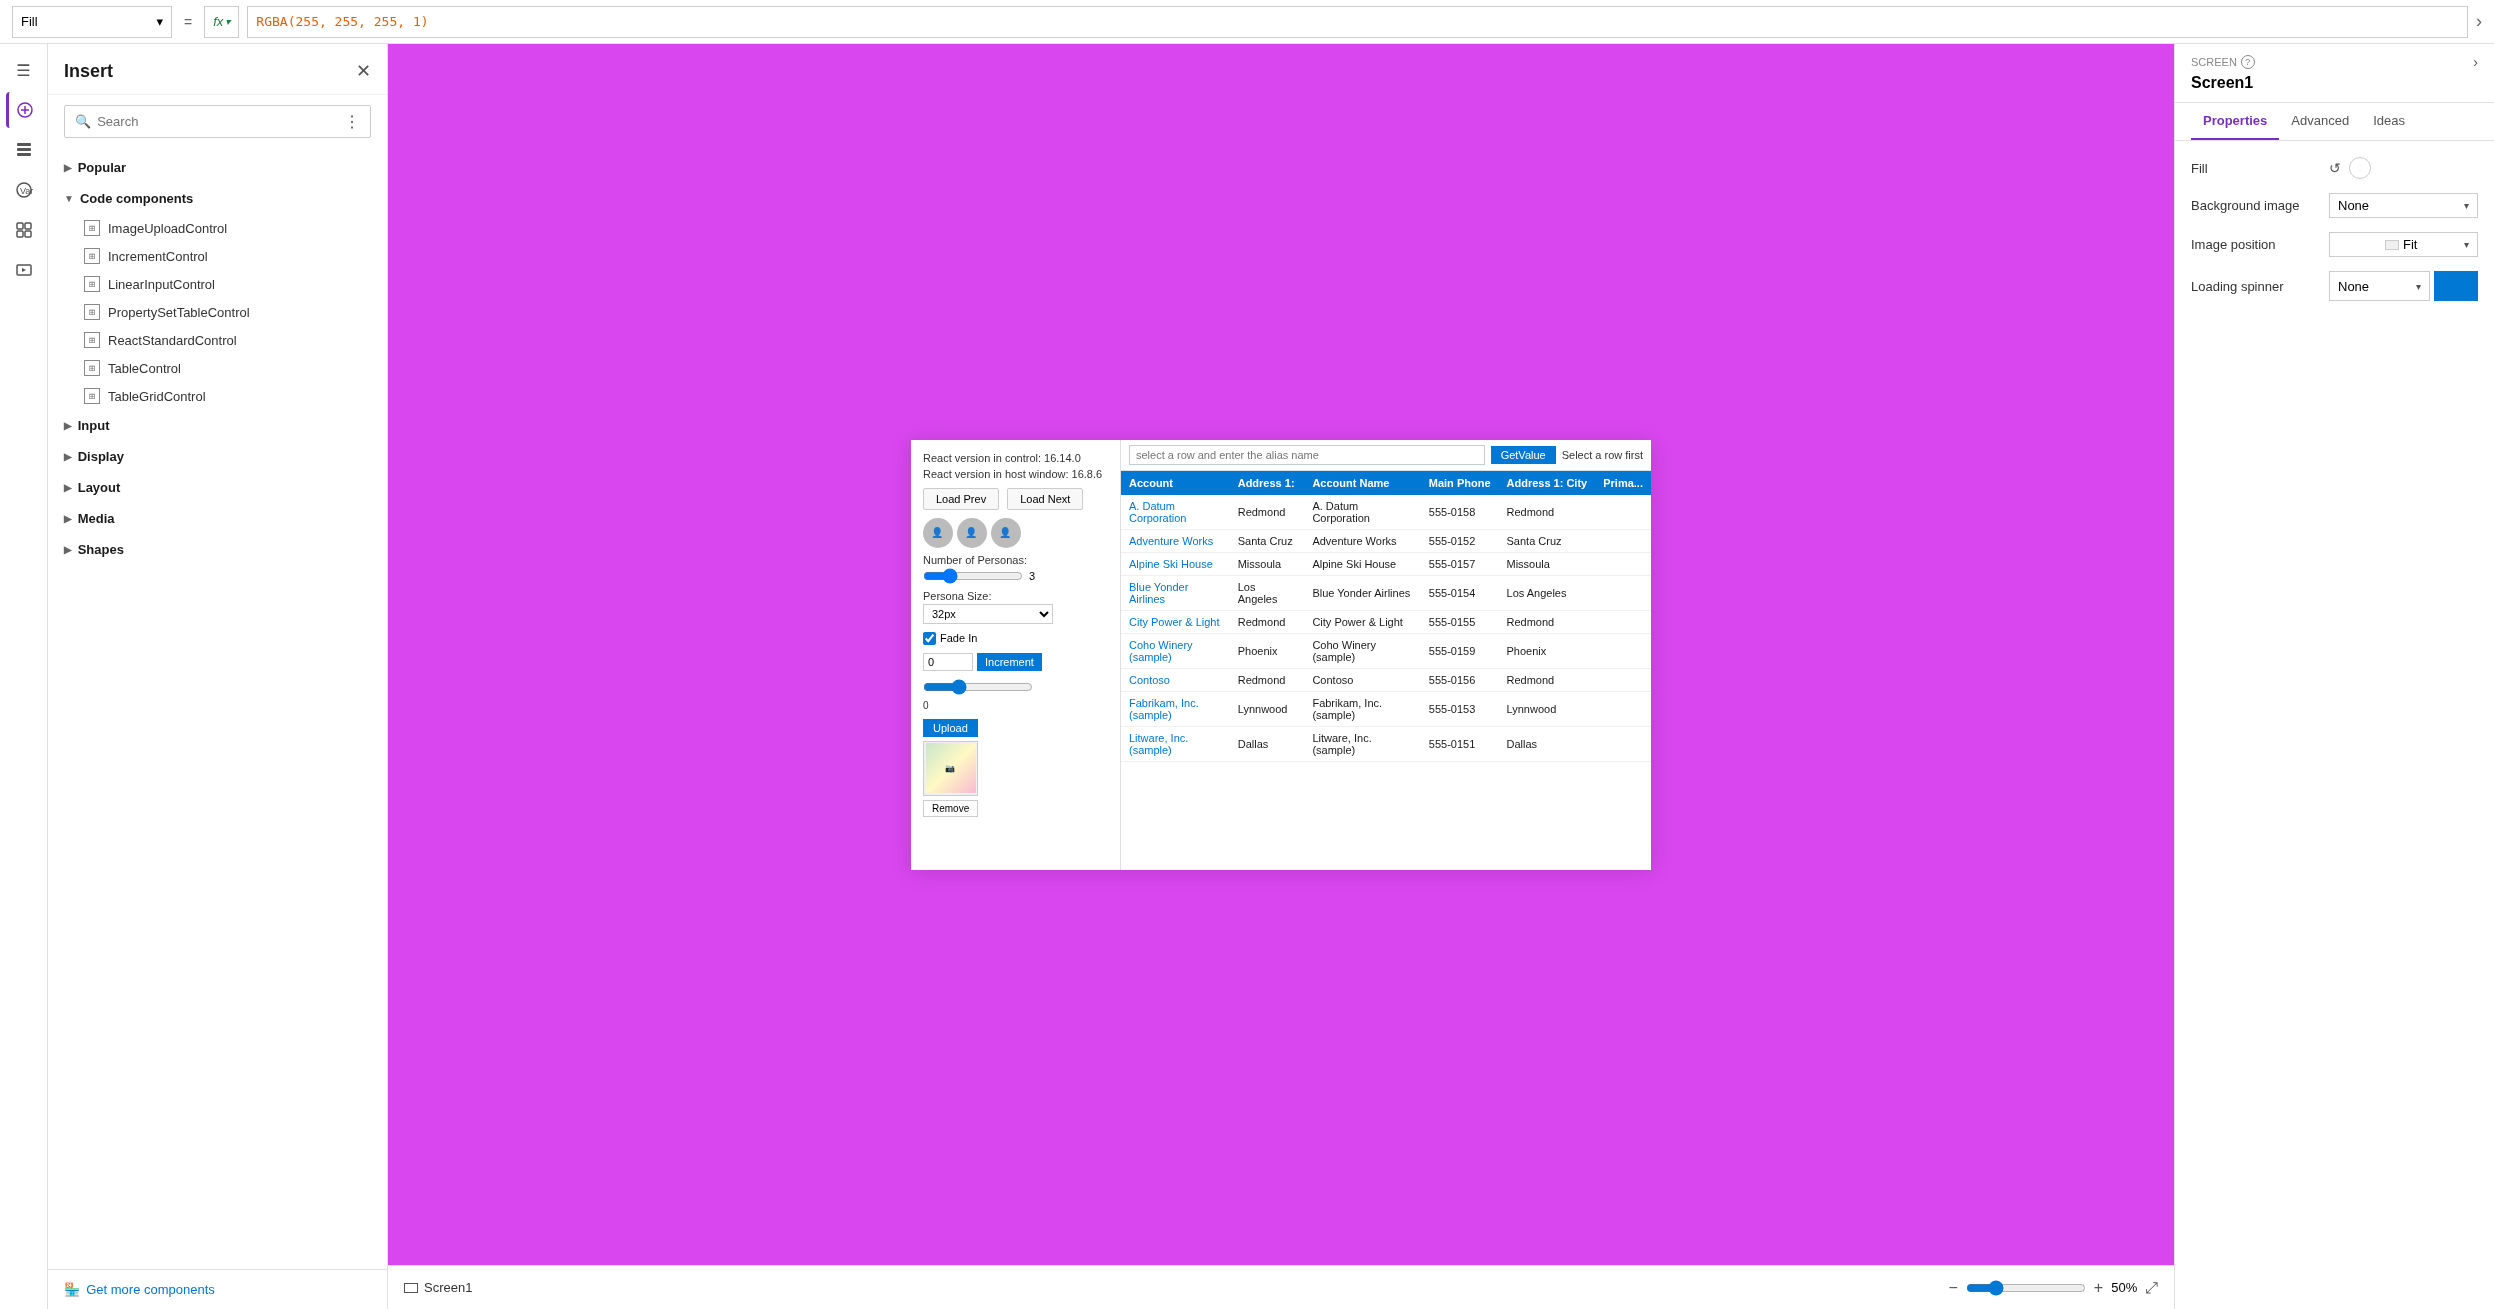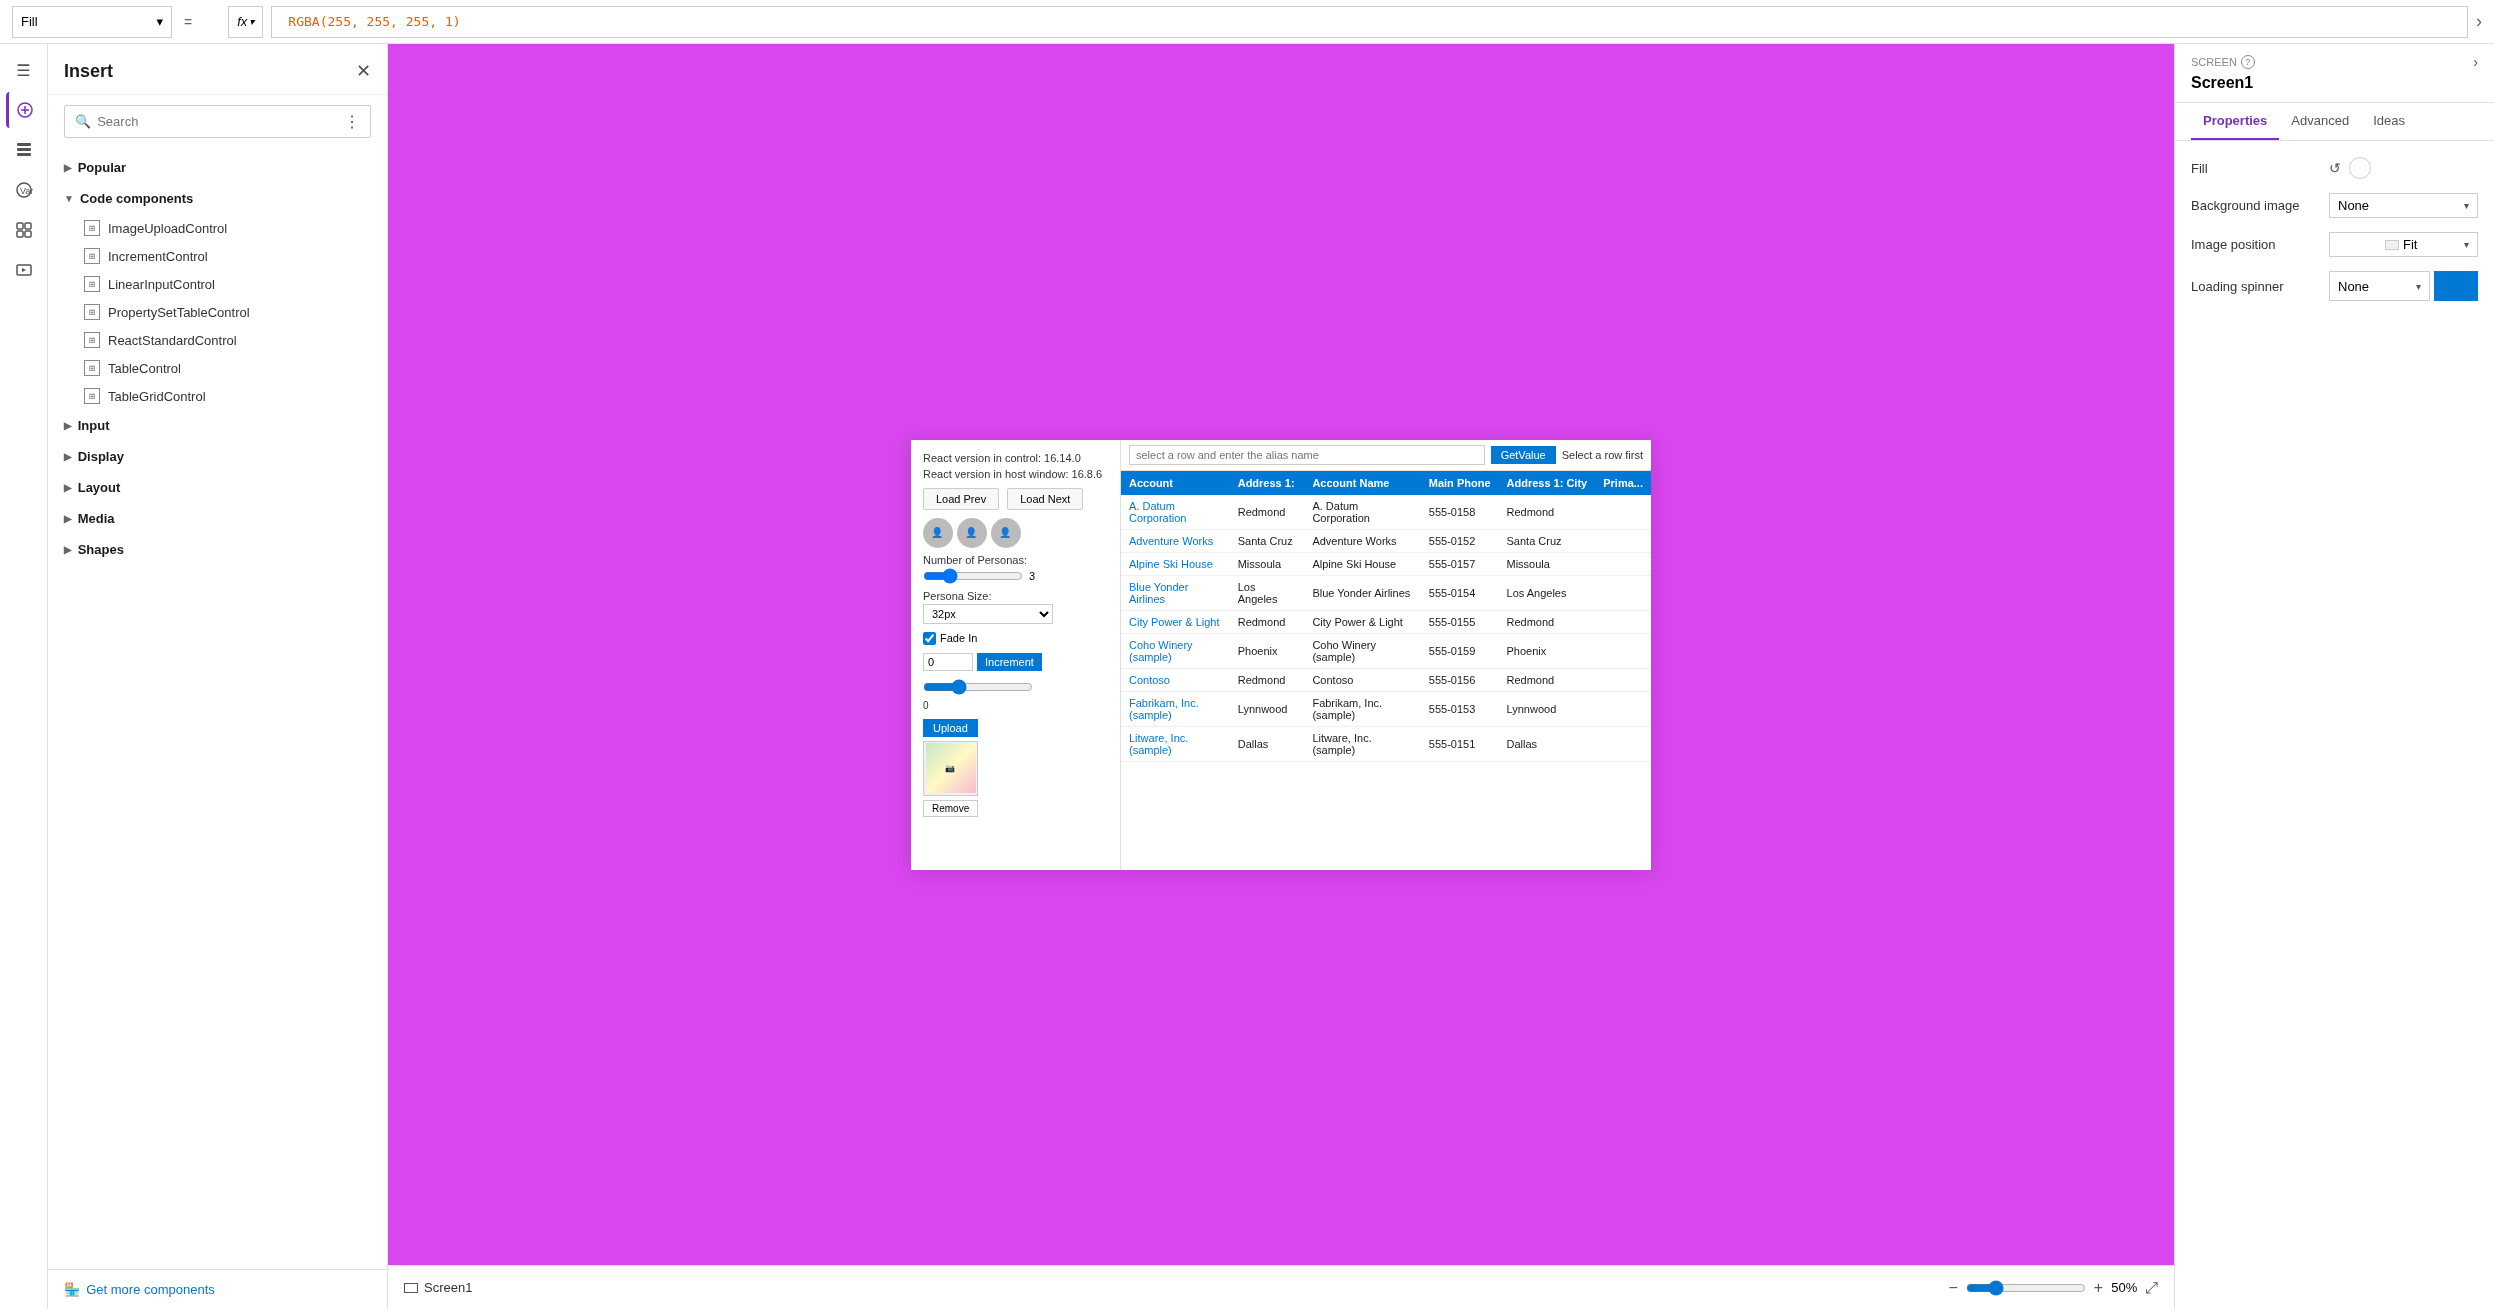--- a/index.html
+++ b/index.html
@@ -10,21 +10,21 @@
       display: flex; align-items: center; background: #fff; border-bottom: 1px solid #e0e0e0;
       height: 44px; padding: 0 12px; gap: 8px; flex-shrink: 0;
     }
     .fill-dropdown {
       display: flex; align-items: center; gap: 4px; border: 1px solid #ccc; padding: 4px 8px;
       background: #fff; min-width: 160px; cursor: pointer; font-size: 13px; height: 32px;
     }
     .equals-sign { font-size: 14px; color: #666; padding: 0 4px; }
     .fx-btn {
       display: flex; align-items: center; gap: 2px; border: 1px solid #ccc; padding: 4px 8px;
-      background: #fff; cursor: pointer; height: 32px; font-size: 13px; font-style: italic; color: #000000; margin-left: 24px;
+      background: #fff; cursor: pointer; height: 32px; font-size: 13px; font-style: italic; color: #15803d;
     }
     .chevron-right-icon { margin-left: auto; font-size: 18px; color: #666; cursor: pointer; }
 
     
     .main-layout { display: flex; flex: 1; overflow: hidden; }
 
     
     .icon-sidebar {
       width: 48px; background: #fff; border-right: 1px solid #e0e0e0;
       display: flex; flex-direction: column; align-items: center; padding: 8px 0; gap: 4px; flex-shrink: 0;
@@ -161,21 +161,21 @@
 <div class="top-bar">
   <div class="fill-dropdown">
     <span>Fill</span>
     <span style="margin-left:auto;">▾</span>
   </div>
   <span class="equals-sign">=</span>
   <button class="fx-btn">
     <span style="font-style:italic;">fx</span>
     <span style="font-size:10px;">▾</span>
   </button>
-  <div style="flex:1; height:32px; border:1px solid #ccc; padding:4px 16px; font-family:Consolas,monospace; font-size:13px; background:#fff; display:flex; align-items:center;">
+  <div style="flex:1; height:32px; border:1px solid #ccc; padding:4px 8px; font-family:Consolas,monospace; font-size:13px; background:#fff; display:flex; align-items:center;">
     <span style="color:#e36209;">RGBA(255, 255, 255, 1)</span>
   </div>
   <span class="chevron-right-icon">›</span>
 </div>
 
 <div class="main-layout">
 
   <div class="icon-sidebar">
     <div class="icon-btn">☰</div>
     <div class="icon-btn active-insert" style="border-left:3px solid #7B2FBE;">

